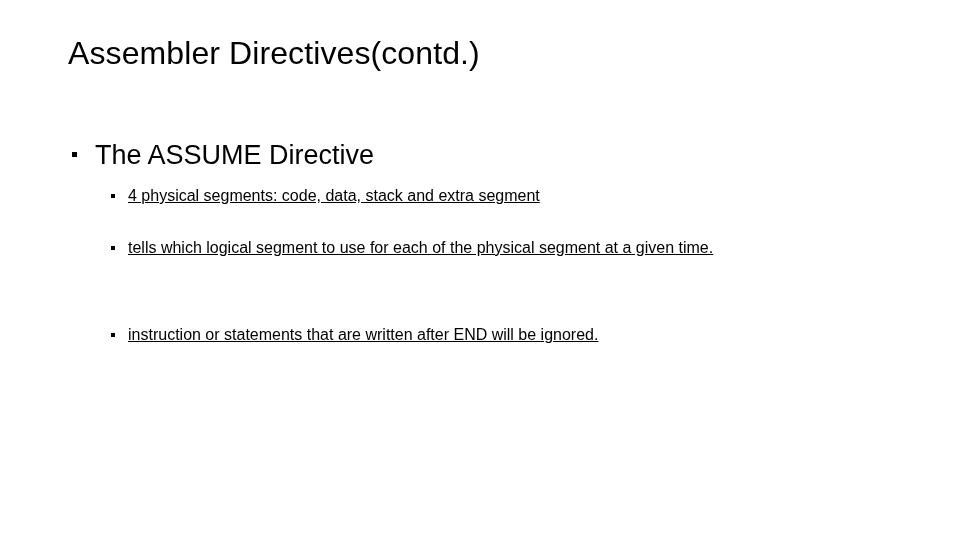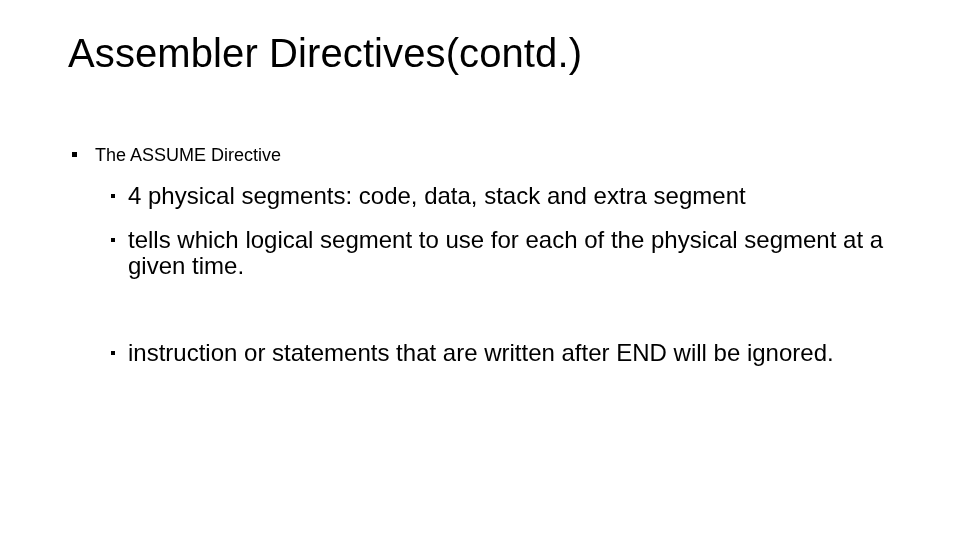--- a/index.html
+++ b/index.html
@@ -21,40 +21,40 @@
     height: 540px;
     background: #ffffff;
   }
 
   
   .slide-title {
     position: absolute;
     left: 68px;
     top: 29px;
     width: 830px;
-    font-size: 40px;
+    font-size: 32px;
     font-weight: 300;
     line-height: 48px;
     letter-spacing: 0.1px;
     color: #000000;
     white-space: nowrap;
   }
 
   
   .slide-body {
     position: absolute;
     left: 68px;
     top: 140px;
     width: 830px;
   }
 
   .bullet-l1 {
     position: relative;
     padding-left: 27px;
-    font-size: 18px;
+    font-size: 27px;
     font-weight: 400;
     line-height: 30px;
     color: #000000;
   }
 
   .bullet-l1 > .marker {
     position: absolute;
     left: 4px;
     top: 12px;
     width: 5px;
@@ -62,28 +62,29 @@
     background: #000000;
   }
 
   .sub-list {
     margin-top: 13px;
   }
 
   .bullet-l2 {
     position: relative;
     padding-left: 60px;
-    font-size: 24px;
+    font-size: 16px;
     font-weight: 400;
     line-height: 26px;
     color: #000000;
+    text-decoration: underline;
   }
 
   .bullet-l2 + .bullet-l2 {
-    margin-top: 18px;
+    margin-top: 26px;
   }
 
   .bullet-l2 > .marker {
     position: absolute;
     left: 43px;
     top: 11px;
     width: 4px;
     height: 4px;
     background: #000000;
   }

